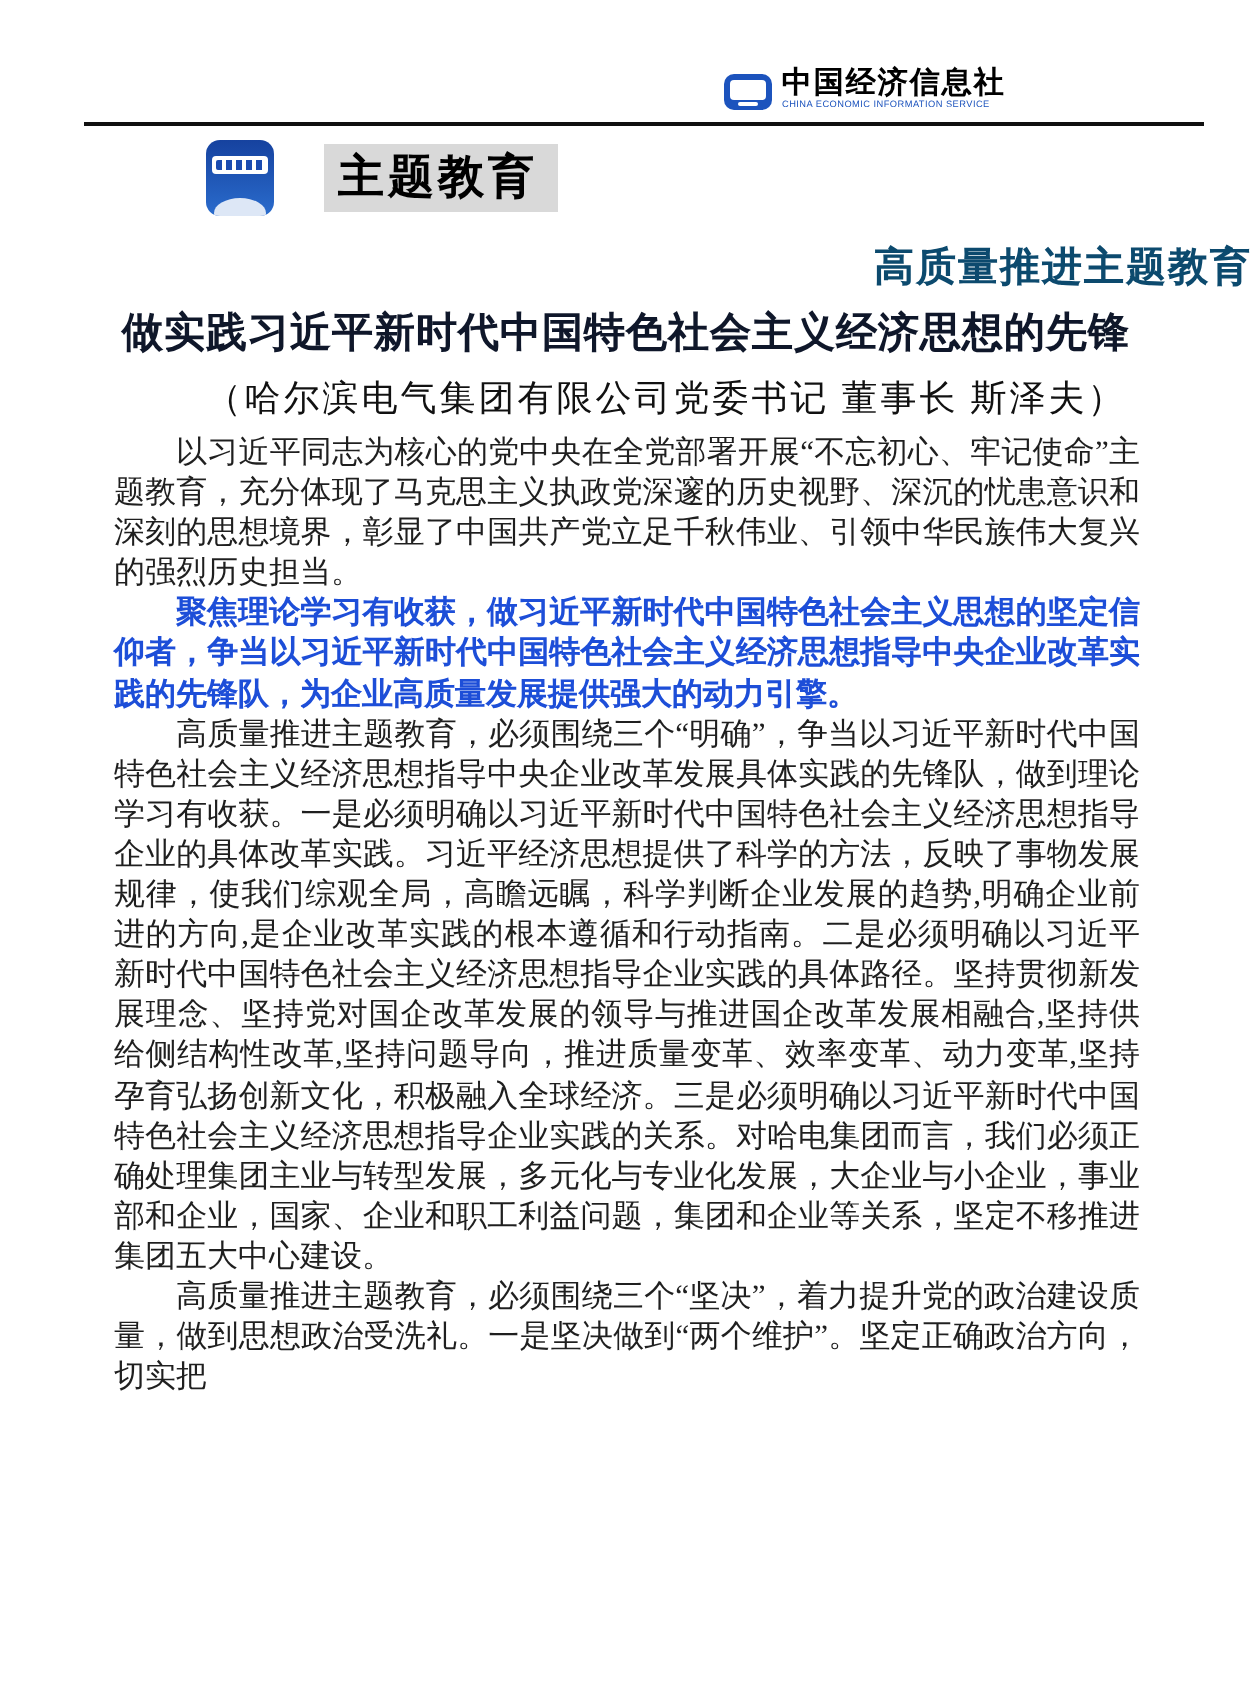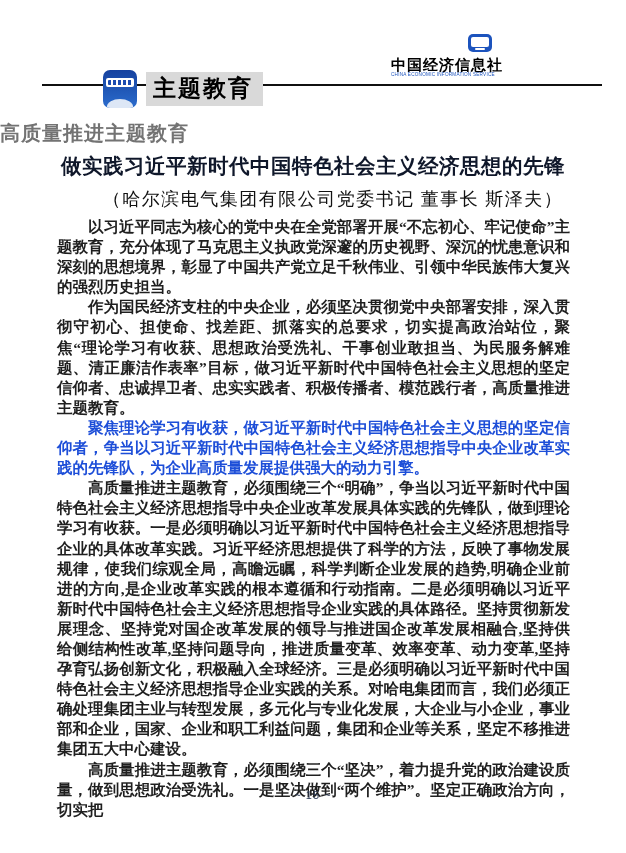--- a/index.html
+++ b/index.html
@@ -11,21 +11,21 @@
     font-family:"Liberation Serif","DejaVu Serif",serif;
     overflow:hidden;
   }
 
   
   .header {
     position:absolute; top:34px; left:42px; width:560px;
     display:flex; justify-content:flex-end; align-items:flex-end;
     border-bottom:2.5px solid #101010; padding-bottom:3px;
   }
-  .brand { display:flex; align-items:center; gap:5px; margin-right:32px;flex-direction:column; }
+  .brand { display:flex; align-items:center; gap:5px; margin-right:32px; }
   .brand-icon {
     width:24px; height:18px; background:#1c53bd; border-radius:5px;
     position:relative; flex:0 0 auto;
   }
   .brand-icon .screen {
     position:absolute; left:3px; right:3px; top:3px; bottom:5px;
     background:#ffffff; border-radius:2px;
   }
   .brand-icon .base {
     position:absolute; left:7px; right:7px; bottom:2px; height:2px;
@@ -40,21 +40,21 @@
   .brand-sub {
     font-family:"Liberation Sans","DejaVu Sans",sans-serif;
     font-size:8px; color:#1c53bd; white-space:nowrap;
     transform:scale(0.58); transform-origin:left top; margin-top:1px;
     letter-spacing:0.4px;
   }
 
   
   .badge-row {
     position:absolute; top:70px; left:71px;
-    display:flex; align-items:center; gap:9px;padding-left:32px;
+    display:flex; align-items:center; gap:25px;padding-left:32px;
   }
   .app-icon {
     width:34px; height:38px; border-radius:7px;
     background:linear-gradient(180deg,#16429f 0%, #2a6ccd 100%);
     position:relative; overflow:hidden; flex:0 0 auto;
   }
   .app-icon .band {
     position:absolute; left:3px; right:3px; top:8px; height:9px;
     background:#ffffff; border-radius:2px;
   }
@@ -70,21 +70,21 @@
   .badge-label {
     background:#d9d9d9; color:#000;
     font-family:"Liberation Sans","DejaVu Sans",sans-serif;
     font-weight:bold; font-size:23px; line-height:1.3;
     padding:2px 10px 3px 7px; letter-spacing:2px;
   }
 
   
   .title {
     position:absolute; top:120px; left:0; width:100%;
-    text-align:left; color:#737373;
+    text-align:right; color:#0c4a6e;
     font-family:"Liberation Sans","DejaVu Sans",sans-serif;
     font-weight:bold; font-size:20px; letter-spacing:1px;
   }
   .subtitle {
     position:absolute; top:152px; left:0; width:100%;
     text-align:center; color:#0f172a;
     font-family:"Liberation Sans","DejaVu Sans",sans-serif;
     font-weight:bold; font-size:20.5px; letter-spacing:0.5px;
   }
   .byline {
@@ -92,21 +92,21 @@
     text-align:center; color:#111;
     font-size:18px; letter-spacing:1.5px;padding-left:20px;
   }
 
   
   .body-text {
     position:absolute; top:217px; left:57px; width:513px;
     font-size:15.5px; line-height:20.1px;
     color:#1f1f1f; text-align:justify;
   }
-  .body-text p { margin:0; text-indent:2em;font-weight:bold; }
+  .body-text p { margin:0; text-indent:2em; }
   .body-text p.bold { font-weight:bold; color:#1d4ed8; }
 
   
   .page-number {
     position:absolute; top:789px; left:0; width:100%;
     text-align:center;
     font-family:"Liberation Sans","DejaVu Sans",sans-serif;
     font-size:11px; color:#2b3a55; letter-spacing:1px;
   }
 </style>
@@ -136,21 +136,19 @@
     </span>
     <span class="badge-label">主题教育</span>
   </div>
 
   <div class="title">高质量推进主题教育</div>
   <div class="subtitle">做实践习近平新时代中国特色社会主义经济思想的先锋</div>
   <div class="byline">（哈尔滨电气集团有限公司党委书记 董事长 斯泽夫）</div>
 
   <div class="body-text">
     <p>以习近平同志为核心的党中央在全党部署开展“不忘初心、牢记使命”主题教育，充分体现了马克思主义执政党深邃的历史视野、深沉的忧患意识和深刻的思想境界，彰显了中国共产党立足千秋伟业、引领中华民族伟大复兴的强烈历史担当。</p>
-    <p>作为国民经济支柱的中央企业，必须坚决贯彻党中央部署安排，深入贯彻守初心、担使命、找差距、抓落实的总要求，切实提高政治站位，聚焦“理论学习有收获、思想政治受洗礼、干事创业敢担当、为民服务解难题、清正廉洁作表率”目标，做习近平新时代中国特色社会主义思想的坚定信仰者、忠诚捍卫者、忠实实践者、积极传播者、模范践行者，高质量推进主题教育。</p>
     <p class="bold">聚焦理论学习有收获，做习近平新时代中国特色社会主义思想的坚定信仰者，争当以习近平新时代中国特色社会主义经济思想指导中央企业改革实践的先锋队，为企业高质量发展提供强大的动力引擎。</p>
     <p>高质量推进主题教育，必须围绕三个“明确”，争当以习近平新时代中国特色社会主义经济思想指导中央企业改革发展具体实践的先锋队，做到理论学习有收获。一是必须明确以习近平新时代中国特色社会主义经济思想指导企业的具体改革实践。习近平经济思想提供了科学的方法，反映了事物发展规律，使我们综观全局，高瞻远瞩，科学判断企业发展的趋势,明确企业前进的方向,是企业改革实践的根本遵循和行动指南。二是必须明确以习近平新时代中国特色社会主义经济思想指导企业实践的具体路径。坚持贯彻新发展理念、坚持党对国企改革发展的领导与推进国企改革发展相融合,坚持供给侧结构性改革,坚持问题导向，推进质量变革、效率变革、动力变革,坚持孕育弘扬创新文化，积极融入全球经济。三是必须明确以习近平新时代中国特色社会主义经济思想指导企业实践的关系。对哈电集团而言，我们必须正确处理集团主业与转型发展，多元化与专业化发展，大企业与小企业，事业部和企业，国家、企业和职工利益问题，集团和企业等关系，坚定不移推进集团五大中心建设。</p>
     <p>高质量推进主题教育，必须围绕三个“坚决”，着力提升党的政治建设质量，做到思想政治受洗礼。一是坚决做到“两个维护”。坚定正确政治方向，切实把</p>
   </div>
 
-  <div class="page-number">~ 15 ~</div>
 
 </div>
 
 </body></html>

